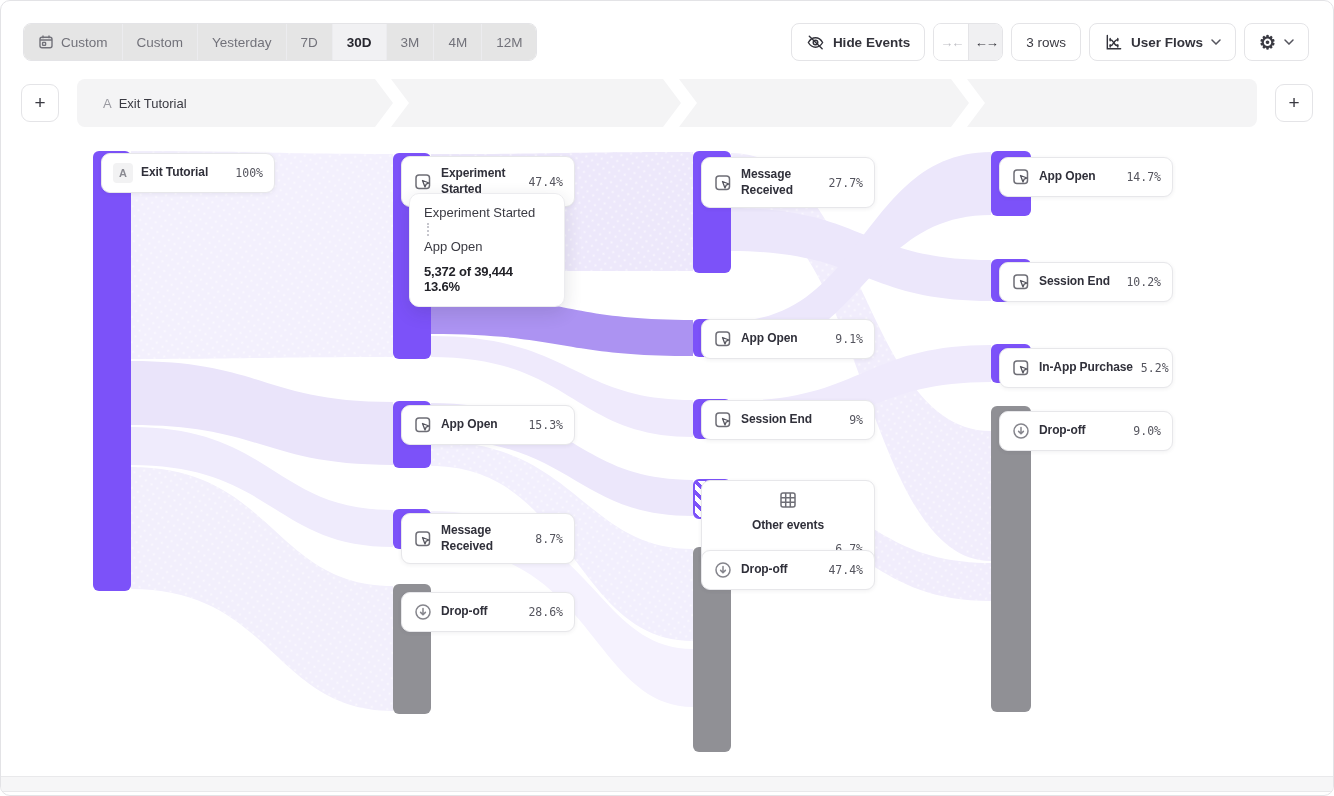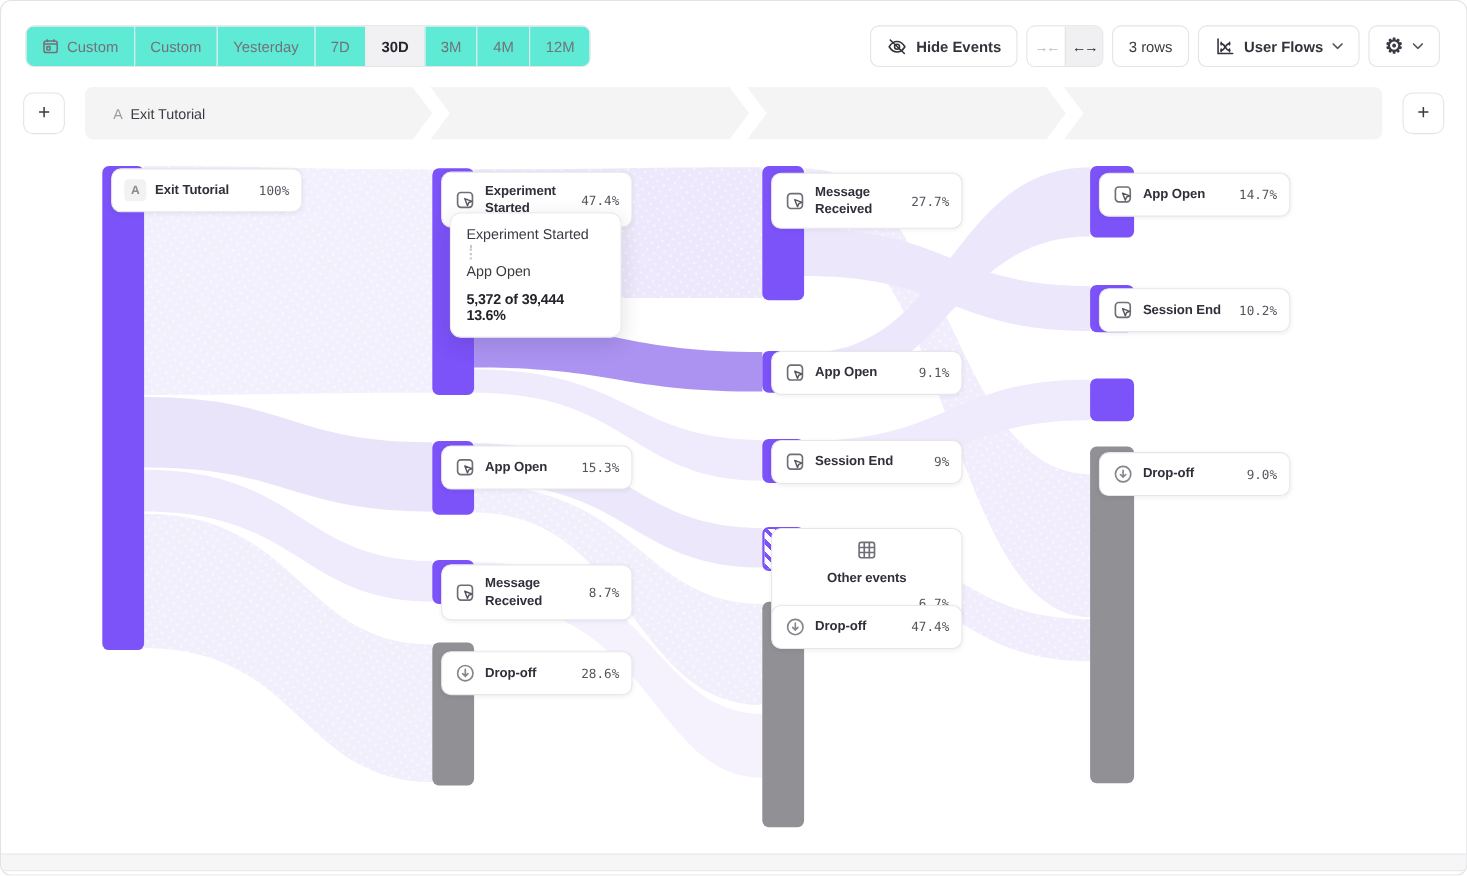--- a/index.html
+++ b/index.html
@@ -2,21 +2,21 @@
 <html><head>
 <meta charset="utf-8">
 <style>
   * { box-sizing: border-box; margin: 0; padding: 0; }
   html,body { width:1334px; height:796px; background:#fff; font-family:"Liberation Sans",sans-serif; }
   .app { position:relative; width:1334px; height:796px; border:1px solid #E3E3E6; border-radius:10px; overflow:hidden; background:#fff; }
 
   
   .toolbar { position:absolute; top:22px; left:22px; right:24px; height:38px; display:flex; justify-content:space-between; align-items:center; }
   .seg-group { display:flex; align-items:stretch; height:38px; border:1px solid #E4E4E7; border-radius:8px; background:#fff; overflow:hidden; }
-  .seg-btn { display:flex; align-items:center; gap:7px; padding:0 14px; font-size:13.5px; color:#72727A; border-left:1px solid #ECECEF; cursor:pointer; background:#5eead4; white-space:nowrap; }
+  .seg-btn { display:flex; align-items:center; gap:7px; padding:0 14px; font-size:13.5px; color:#72727A; border-left:1px solid #ECECEF; cursor:pointer; background:#e5e5e5; white-space:nowrap; }
   .seg-btn:first-child { border-left:none; }
   .seg-btn.selected { background:#F1F1F3; color:#26262E; font-weight:700; }
   .right-controls { display:flex; align-items:center; gap:8px;text-align:right; }
   .tool-btn { display:flex; align-items:center; gap:8px; height:38px; padding:0 14px; border:1px solid #E4E4E7; border-radius:8px; background:#fff; font-size:13.5px; color:#33333B; font-weight:600; cursor:pointer; white-space:nowrap; }
   .tool-btn.plain { font-weight:400; color:#3A3A42; }
   .arrow-seg { display:flex; height:38px; border:1px solid #E4E4E7; border-radius:8px; overflow:hidden; }
   .arrow-cell { width:34px; display:flex; align-items:center; justify-content:center; font-size:13px; letter-spacing:-2px; cursor:pointer; background:#fff; }
   .arrow-cell.inactive { color:#BDBDC3; }
   .arrow-cell.active { background:#F0F0F2; color:#2E2E36; border-left:1px solid #E4E4E7; }
   .gear-glyph { font-size:19px; line-height:1; color:#3A3A42; }
@@ -280,20 +280,28 @@
       <span class="val">14.7%</span>
     </div>
     <div class="node-card" style="left:998px;top:261px;">
       <svg class="nicon" viewBox="0 0 20 20" fill="none" stroke="#6E6E76" stroke-width="1.5">
           <rect x="3" y="3" width="13.5" height="13.5" rx="3"></rect>
           <path d="M9.5 8.5l6.5 2.5-2.8 1.1-1.2 2.9z" fill="#fff" stroke="#55555E" stroke-width="1.3" stroke-linejoin="round"></path>
         </svg>
       <span class="lbl">Session End</span>
       <span class="val">10.2%</span>
     </div>
+    <div class="node-card" style="left:998px;top:347px;">
+      <svg class="nicon" viewBox="0 0 20 20" fill="none" stroke="#6E6E76" stroke-width="1.5">
+          <rect x="3" y="3" width="13.5" height="13.5" rx="3"></rect>
+          <path d="M9.5 8.5l6.5 2.5-2.8 1.1-1.2 2.9z" fill="#fff" stroke="#55555E" stroke-width="1.3" stroke-linejoin="round"></path>
+        </svg>
+      <span class="lbl">In-App Purchase</span>
+      <span class="val">5.2%</span>
+    </div>
     <div class="node-card" style="left:998px;top:410px;">
       <svg class="nicon" viewBox="0 0 20 20" fill="none" stroke="#85858C" stroke-width="1.5" stroke-linecap="round">
           <circle cx="10" cy="10" r="7"></circle>
           <path d="M10 6.5v6M7.6 10.4l2.4 2.4 2.4-2.4"></path>
         </svg>
       <span class="lbl">Drop-off</span>
       <span class="val">9.0%</span>
     </div>
 
     <div class="tip">

